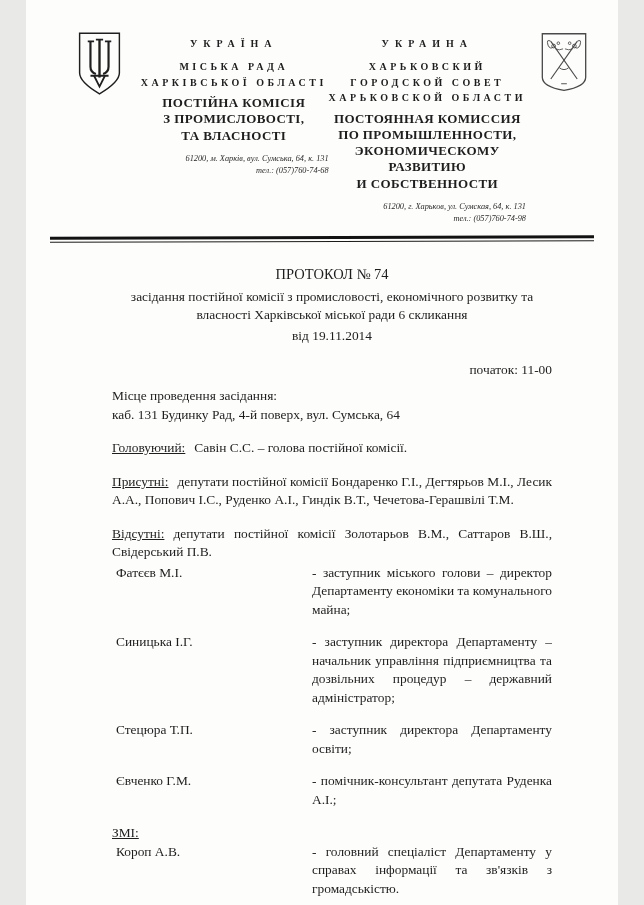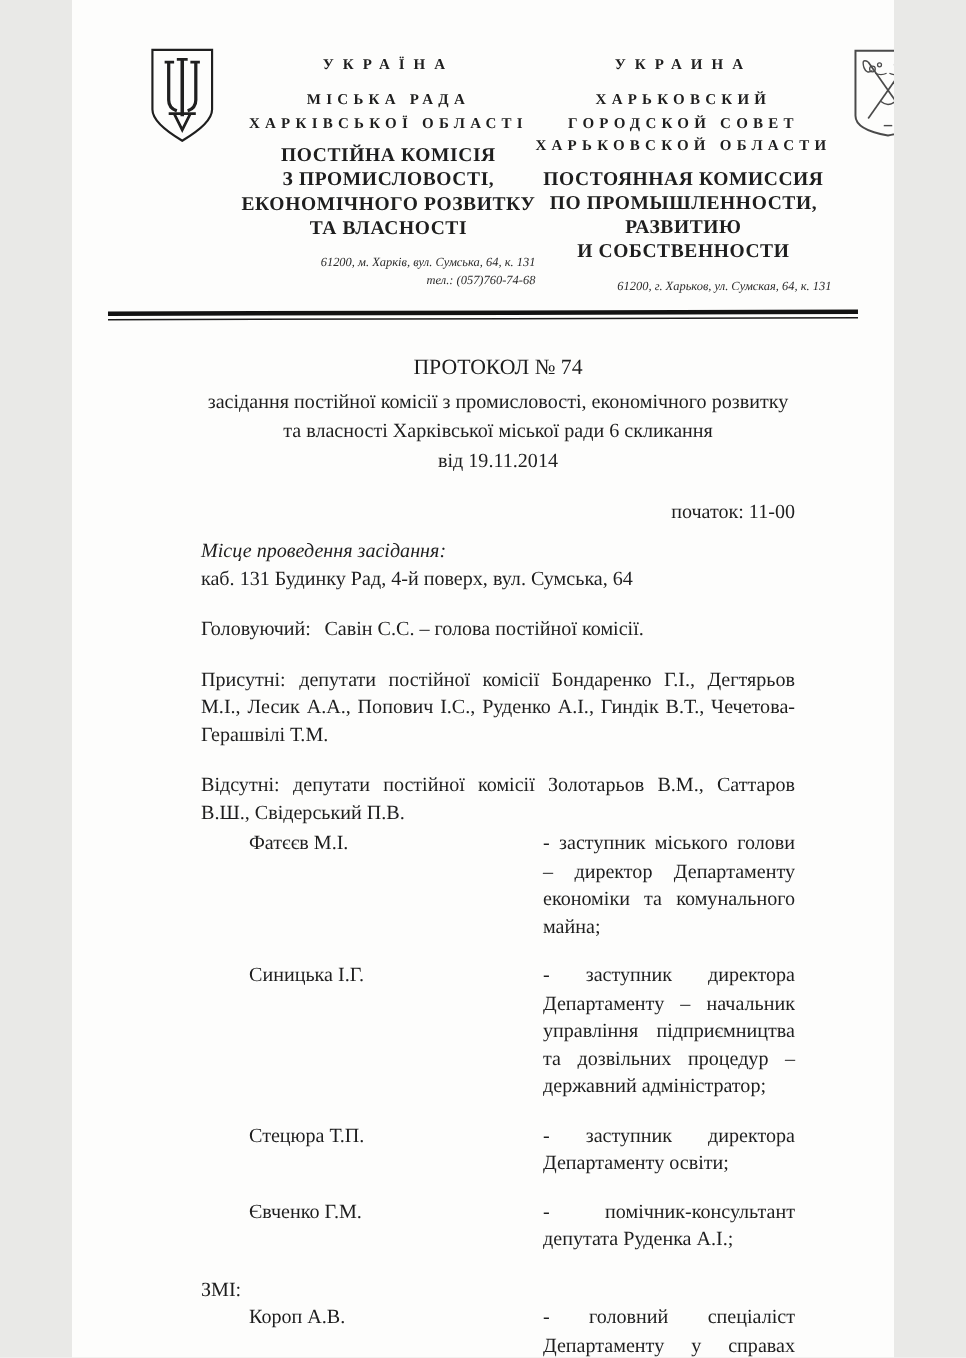--- a/index.html
+++ b/index.html
@@ -1,18 +1,18 @@
 <!DOCTYPE html>
 <html><head>
 <meta charset="utf-8">
 <style>
   html,body{margin:0;padding:0;background:#e9e9e7;}
   .page{
     position:relative;
-    width:548px;height:905px;
+    width:592px;height:905px;
     margin:0 auto;
     background:#fdfdfc;
     font-family:"Liberation Serif","DejaVu Serif",serif;
     color:#1e1e1e;
     overflow:hidden;
     box-sizing:border-box;
   }
   
   .letterhead{
     display:flex;
@@ -53,26 +53,26 @@
   }
   .doc-title{
     text-align:center;font-weight:normal;font-size:14.5px;margin:6px 0 4px 0;
   }
   .doc-subtitle{
     text-align:center;font-size:13.4px;line-height:1.4;margin:0 4px;
   }
   .doc-date{text-align:center;margin-top:2px;}
   .start-time{text-align:right;margin-top:15px;}
   .para{margin:0;}
-  .mt-sm{margin-top:8px;font-style:italic;}
+  .mt-sm{margin-top:8px;}
   .mt-md{margin-top:15px;}
-  .label{margin-right:9px;}
+  .label{text-decoration:underline;margin-right:9px;}
   .justify{text-align:justify;}
   .person-row{display:flex;margin-top:14px;}
-  .person-name{flex:0 0 196px;padding-left:4px;margin-left:28px;}
+  .person-name{flex:0 0 196px;padding-left:4px;}
   .person-role{flex:1;text-align:justify;}
   .agenda-heading{
     font-weight:bold;font-size:14.5px;
     letter-spacing:.6px;margin-top:26px;
   }
   .agenda-title{font-weight:bold;text-align:justify;margin-top:14px;}
   svg .ink{stroke:#1f1f1f;fill:none;}
   svg .faint{stroke:#4a4a4a;fill:none;}
 </style>
 </head>
@@ -96,46 +96,47 @@
       </div>
       <div class="lh-text">
         <div class="country">УКРАЇНА</div>
         <div class="council">
           <div>МІСЬКА  РАДА</div>
           <div>ХАРКІВСЬКОЇ ОБЛАСТІ</div>
         </div>
         <div class="commission">
           <div>ПОСТІЙНА КОМІСІЯ</div>
           <div>З ПРОМИСЛОВОСТІ,</div>
-          <div>ЕКОНОМІЧНОГО РОЗВИТКУ</div>
           <div>ТА ВЛАСНОСТІ</div>
         </div>
         <div class="addr">
           <div>61200, м. Харків, вул. Сумська, 64, к. 131</div>
           <div>тел.: (057)760-74-68</div>
         </div>
       </div>
     </div>
 
     <div class="lh-right">
       <div class="lh-text">
         <div class="country">УКРАИНА</div>
         <div class="council">
           <div>ХАРЬКОВСКИЙ</div>
           <div>ГОРОДСКОЙ СОВЕТ</div>
           <div>ХАРЬКОВСКОЙ ОБЛАСТИ</div>
         </div>
         <div class="commission">
           <div>ПОСТОЯННАЯ КОМИССИЯ</div>
           <div>ПО ПРОМЫШЛЕННОСТИ,</div>
+          <div>ЭКОНОМИЧЕСКОМУ</div>
           <div>РАЗВИТИЮ</div>
           <div>И СОБСТВЕННОСТИ</div>
         </div>
         <div class="addr">
           <div>61200, г. Харьков, ул. Сумская, 64, к. 131</div>
+          <div>тел.: (057)760-74-98</div>
         </div>
       </div>
       <div class="emblem">
         <svg width="56" height="66" viewBox="0 0 58 70">
           <path class="faint" stroke-width="1.4" d="M6 4 H52 V50 Q52 60 29 64 Q6 60 6 50 Z"></path>
           <path class="faint" stroke-width="1.2" d="M15 52 L43 12"></path>
           <path class="faint" stroke-width="1.2" d="M43 52 L15 12"></path>
           <path class="faint" stroke-width="1" d="M43 12 q5 -3 3 4 q-2 5 -6 2"></path>
           <path class="faint" stroke-width="1" d="M15 12 q-5 -3 -3 4 q2 5 6 2"></path>
           <path class="faint" stroke-width=".9" d="M20 20 q4 2 8 0 M30 20 q4 2 8 0"></path>

